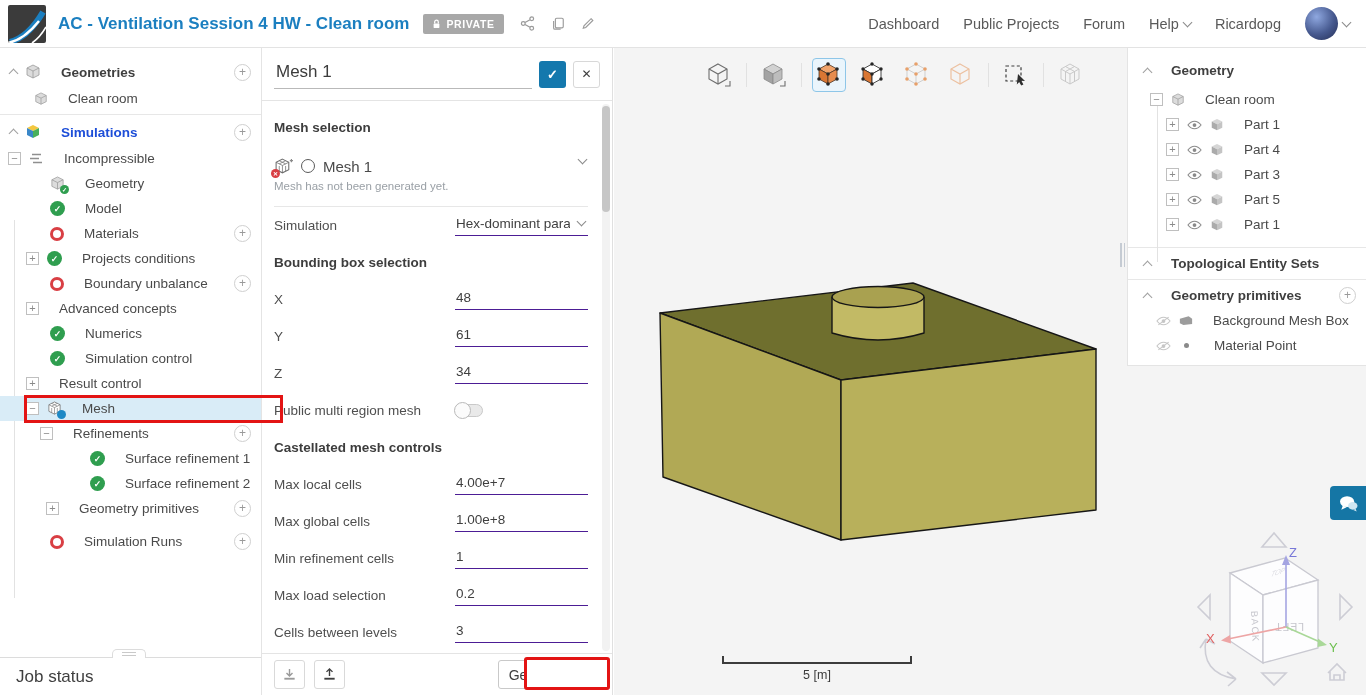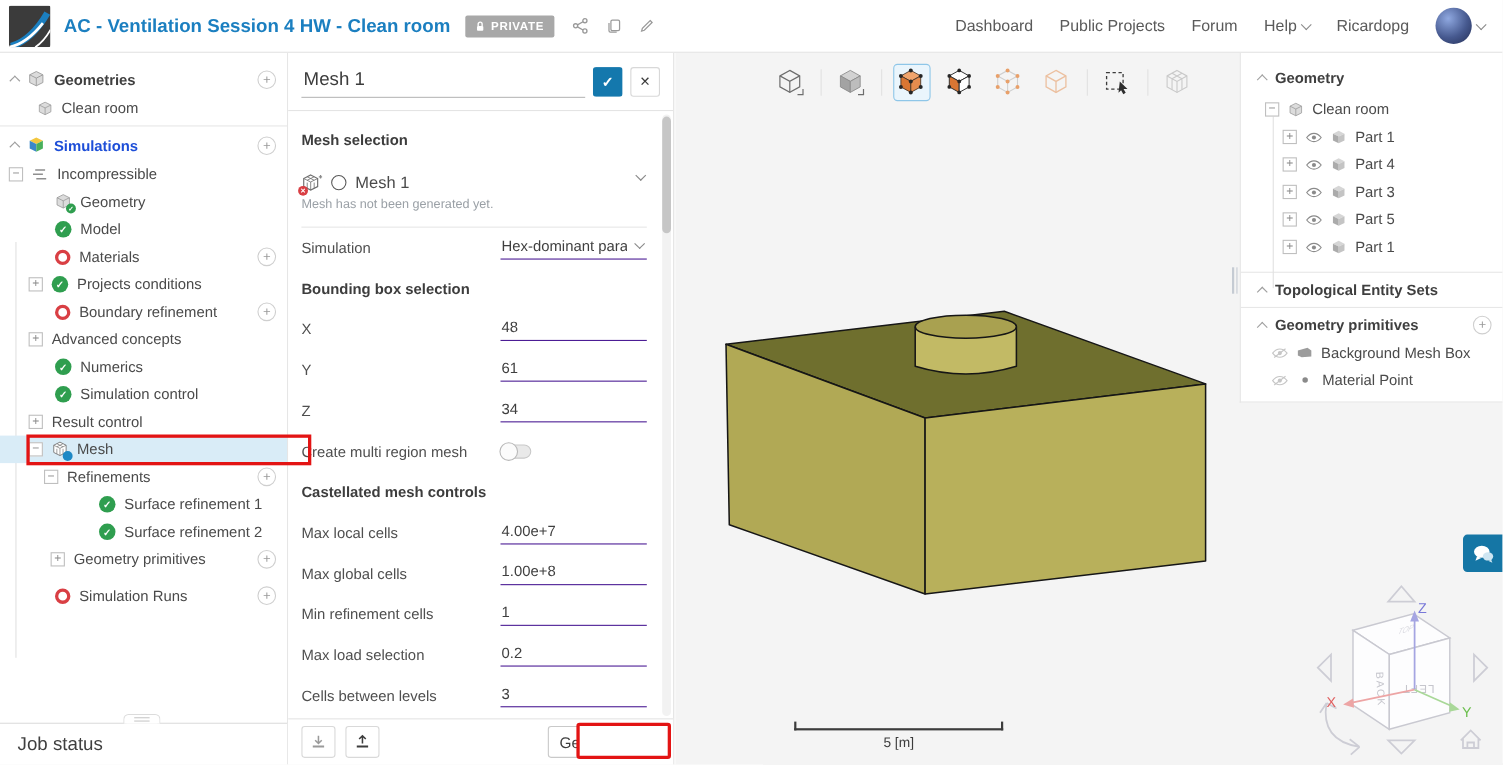--- a/index.html
+++ b/index.html
@@ -21,21 +21,21 @@
             background:radial-gradient(circle at 35% 30%, #8fa8e0 0%, #46598f 55%, #232d54 100%); }
   .chev { width:7px; height:7px; border-right:1.6px solid #8a8a8a; border-bottom:1.6px solid #8a8a8a;
           transform:rotate(45deg); margin-top:-3px; }
 
   
   .sidebar { position:absolute; top:48px; left:0; width:262px; bottom:0; background:#fff;
              border-right:1px solid #e4e4e4; }
   .tree { position:absolute; top:0; left:0; right:0; bottom:38px; padding-top:10px; overflow:hidden; }
   .row { display:flex; align-items:center; height:25px; gap:8px; position:relative; cursor:pointer; }
   .row.h28 { height:28px; }
-  .row .lbl { white-space:nowrap; }
+  .row .lbl { white-space:nowrap;margin-left:12px; }
   .row.sel { background:#d9ecf7; }
   .caret2 { width:7px; height:7px; border-right:1.4px solid #9f9f9f; border-bottom:1.4px solid #9f9f9f;
             transform:rotate(-135deg); margin-top:3px; flex:0 0 auto; }
   .exp { width:13px; height:13px; border:1px solid #bfbfbf; background:#fff; color:#8a8a8a; font-size:11px;
          line-height:10px; text-align:center; flex:0 0 auto; }
   .check { width:15px; height:15px; border-radius:50%; background:#2f9e4f; color:#fff; font-size:9px;
            font-weight:700; display:flex; align-items:center; justify-content:center; flex:0 0 auto; }
   .redo { width:14px; height:14px; border-radius:50%; border:3.5px solid #d93f44; background:#fff; flex:0 0 auto; }
   .plus { width:17px; height:17px; border-radius:50%; border:1px solid #cfcfcf; color:#9a9a9a; font-size:12px;
           line-height:14px; text-align:center; margin-left:auto; margin-right:10px; flex:0 0 auto; background:#fff; }
@@ -255,21 +255,21 @@
       </div>
 
       <div class="row" style="padding-left:26px">
         <span class="exp">+</span>
         <span class="check">✓</span>
         <span class="lbl">Projects conditions</span>
       </div>
 
       <div class="row" style="padding-left:50px">
         <span class="redo"></span>
-        <span class="lbl">Boundary refinement</span>
+        <span class="lbl">Boundary unbalance</span>
         <span class="plus">+</span>
       </div>
 
       <div class="row" style="padding-left:26px">
         <span class="exp">+</span>
         <span class="lbl">Advanced concepts</span>
       </div>
 
       <div class="row" style="padding-left:50px">
         <span class="check">✓</span>
@@ -379,21 +379,21 @@
       <div class="frow">
         <span class="flabel">Y</span>
         <span class="fval">61</span>
       </div>
       <div class="frow">
         <span class="flabel">Z</span>
         <span class="fval">34</span>
       </div>
 
       <div class="frow">
-        <span class="flabel">Create multi region mesh</span>
+        <span class="flabel">Public multi region mesh</span>
         <span class="fval-left">
           <span class="toggle">
               <span class="knob"></span>
             </span>
         </span>
       </div>
 
       <div class="fheading">Castellated mesh controls</div>
 
       <div class="frow">

